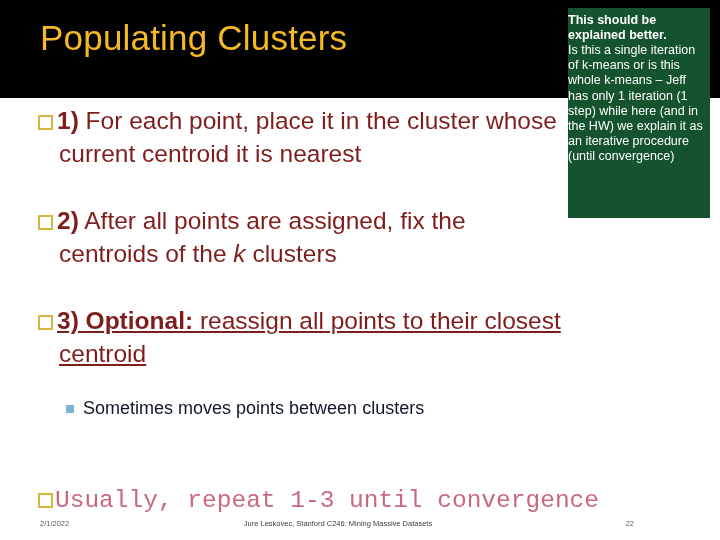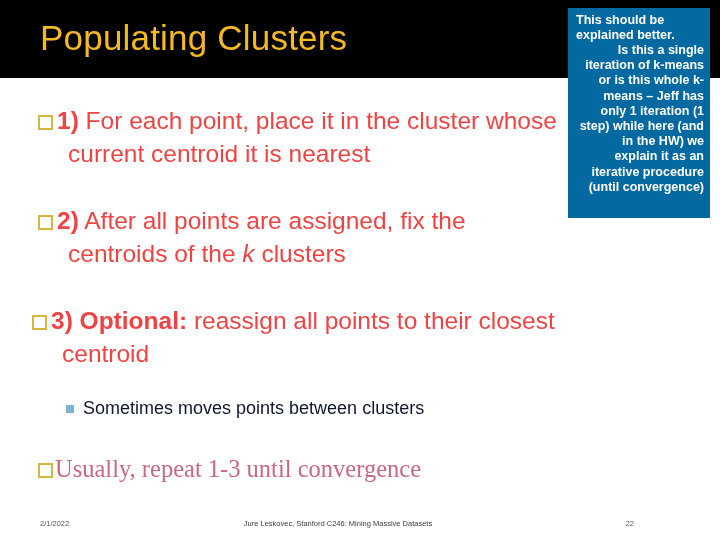--- a/index.html
+++ b/index.html
@@ -22,21 +22,21 @@
     height: 540px;
     background: #ffffff;
   }
 
   
   .title-banner {
     position: absolute;
     left: 0;
     top: 0;
     width: 720px;
-    height: 78px;
+    height: 98px;
     background: #000000;
   }
   .title-text {
     position: absolute;
     left: 40px;
     top: 18px;
     font-size: 35px;
     font-weight: 400;
     letter-spacing: 0.2px;
     color: #F5B921;
@@ -49,21 +49,21 @@
     position: absolute;
     left: 0;
     top: 78px;
     width: 720px;
     height: 437px;
   }
 
   .bullet {
     position: absolute;
     display: block;
-    color: #ef4444;
+    color: #7f1d1d;
     font-size: 24.5px;
     line-height: 33px;
     font-family: "Liberation Sans", sans-serif;
   }
   .bullet .marker {
     display: inline-block;
     width: 15px;
     height: 15px;
     border: 2px solid #D6B63C;
     background: transparent;
@@ -76,25 +76,25 @@
   }
   .bullet .ital {
     font-style: italic;
   }
   .bullet .txt {
     font-weight: 400;
   }
 
   #bullet1 { left: 38px; top: 26px;  width: 650px; }
   #bullet2 { left: 38px; top: 126px; width: 620px; }
-  #bullet3 { left: 32px; top: 226px; width: 660px; }
+  #bullet3 { left: 38px; top: 226px; width: 660px; text-decoration: underline; }
 
   .bullet .cont {
     display: block;
-    margin-left: 30px;
+    margin-left: 21px;
   }
 
   
   .subbullet {
     position: absolute;
     left: 66px;
     top: 318px;
     font-size: 18px;
     line-height: 24px;
     color: #0f172a;
@@ -106,67 +106,66 @@
     height: 8px;
     background: #7FB2D4;
     vertical-align: 1px;
     margin-right: 9px;
   }
 
   
   .final-line {
     position: absolute;
     left: 38px;
-    top: 375px;
+    top: 407px;
     font-size: 24.5px;
     line-height: 32px;
     color: #C9687E;
-    font-family: Liberation Serif, serif;
+    font-family: Liberation Mono, monospace;
     white-space: nowrap;
   }
   .final-line .marker {
     display: inline-block;
     width: 15px;
     height: 15px;
     border: 2px solid #D6B63C;
     background: transparent;
     vertical-align: -1px;
     margin-right: 2px;
     box-sizing: border-box;
   }
 
   
   .annotation {
     position: absolute;
     left: 568px;
     top: 8px;
     width: 142px;
     height: 210px;
-    background: #0369a1;
+    background: #14532d;
     box-sizing: border-box;
-    padding: 5px 6px 4px 8px;
+    padding: 5px 6px 4px 0;
     overflow: hidden;
     z-index: 50;
   }
   .annotation .ann-bold {
     display: block;
     color: #ffffff;
     font-weight: bold;
     font-size: 12.5px;
     line-height: 15px;
     font-family: "Liberation Sans", sans-serif;
   }
   .annotation .ann-body {
     display: block;
     color: #ffffff;
-    font-weight: 700;
+    font-weight: 400;
     font-size: 12.5px;
     line-height: 15.2px;
     font-family: "Liberation Sans", sans-serif;
-    text-align: right;
   }
 
   
   .footer {
     position: absolute;
     left: 0;
     top: 515px;
     width: 660px;
     height: 25px;
   }

